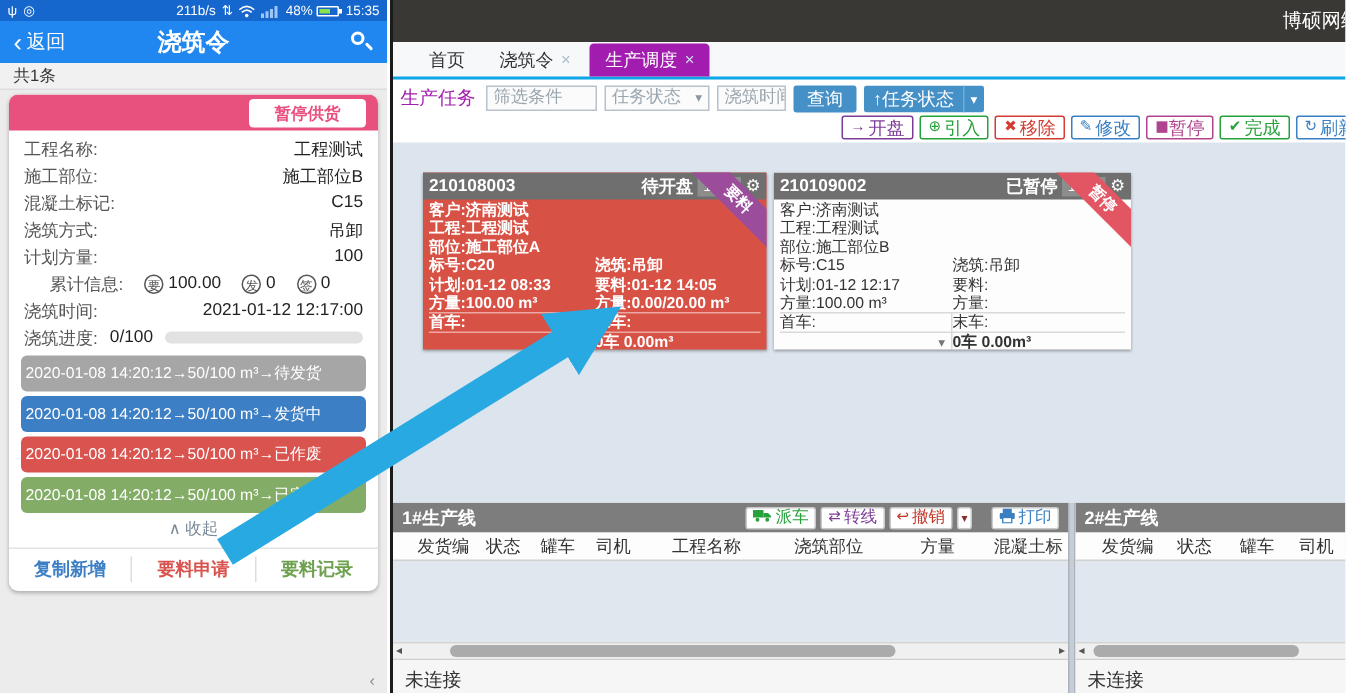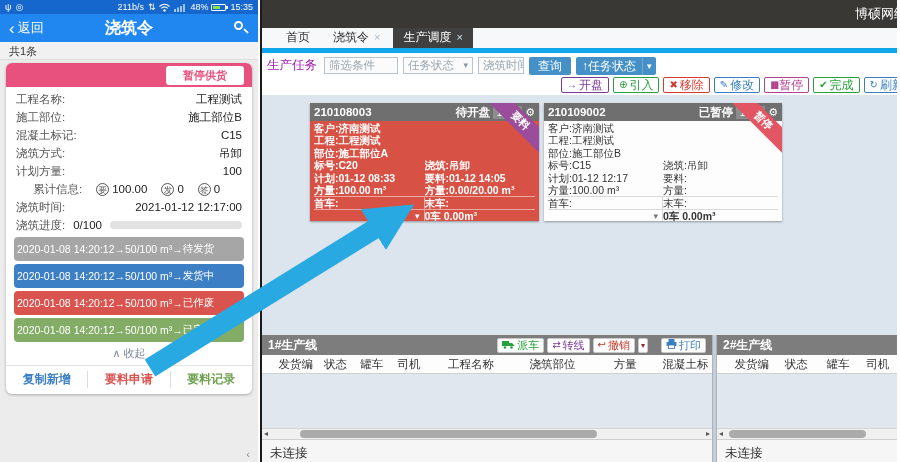--- a/index.html
+++ b/index.html
@@ -38,39 +38,39 @@
   .m-collapse { text-align:center; color:#7a8a99; font-size:11px; height:17px; line-height:17px; }
   .m-actions { border-top:1px solid #e3e3e3; margin-top:3px; display:flex; height:27px; align-items:center; }
   .m-actions .act { flex:1; text-align:center; font-size:12px; font-weight:bold; }
   .m-actions .act + .act { border-left:1px solid #ddd; }
   .m-navhint { position:absolute; right:8px; bottom:2px; color:#8a8a8a; font-size:11px; }
 
   
   .desktop { position:absolute; left:260px; top:0; width:637px; height:462px; background:#fff; border-left:2px solid #1b1b1b; overflow:hidden; }
   .d-title { height:28px; background:#3a3835; color:#fff; display:flex; align-items:center; font-size:15px; font-weight:bold; padding-left:1px; position:relative; }
   .d-brand { position:absolute; right:-10px; font-size:13px; font-weight:normal; }
-  .d-tabs { height:25px; background:#f7f8fa; border-bottom:5px solid #0ea5e9; display:flex; align-items:flex-end; padding-left:14px; gap:3px; }
+  .d-tabs { height:25px; background:#f7f8fa; border-bottom:2px solid #0ea5e9; display:flex; align-items:flex-end; padding-left:14px; gap:3px; }
   .d-tab { height:22px; display:flex; align-items:center; gap:5px; padding:0 10px; font-size:12px; color:#333; border-radius:3px 3px 0 0; }
   .d-tab .x { color:#a9bcCB; color:#a9bccb; font-size:11px; }
-  .d-tab.active { background:#404040; color:#fff; }
+  .d-tab.active { background:#a21caf; color:#fff; }
   .d-tab.active .x { color:#cde4f5; }
   .d-filter { height:21px; display:flex; align-items:center; gap:5px; padding-left:5px; margin-top:2px; }
   .d-section { color:#a21caf; font-weight:normal; font-size:12.5px; margin-right:2px; }
   .d-input { border:1px solid #b6c2cc; background:#fbfbfb; color:#9aa6b0; font-size:11.5px; height:17px; line-height:15px; padding:0 4px; overflow:hidden; white-space:nowrap; }
   .d-select { display:flex; align-items:center; justify-content:space-between; }
   .d-select .car { color:#8a96a0; font-size:9px; margin-left:3px; }
   .btn-solid { background:#4690c8; color:#fff; font-size:12px; height:18px; line-height:18px; padding:0 9px; border-radius:2px; }
   .d-sort { display:flex; height:18px; border-radius:2px; overflow:hidden; }
   .d-sort .main { background:#4690c8; color:#fff; font-size:12px; line-height:18px; padding:0 6px; }
   .d-sort .car { background:#4690c8; border-left:1px solid #6fa9d6; color:#fff; font-size:9px; line-height:18px; padding:0 4px; }
   .d-toolbar { height:18px; display:flex; justify-content:flex-end; gap:4px; margin:1px -13px 0 0; }
   .tb-btn { background:#fff; border:1px solid currentColor; border-radius:2px; font-size:12px; height:16px; line-height:14px; padding:0 5px; display:flex; align-items:center; gap:2px; white-space:nowrap; }
   .tb-btn .ic { font-size:10px; }
   .d-cards { height:240px; background:#dce4ed; position:relative; }
-  .card { position:absolute; top:8px; height:118px; box-shadow:0 1px 2px rgba(0,0,0,.35); overflow:hidden; font-size:10.5px;margin-left:28px; }
+  .card { position:absolute; top:20px; height:118px; box-shadow:0 1px 2px rgba(0,0,0,.35); overflow:hidden; font-size:10.5px; }
   .card-head { height:18px; background:#6f6f6f; color:#fff; display:flex; align-items:center; padding:0 4px; font-size:11.5px; font-weight:bold; gap:3px; }
   .card-head .cid { margin-right:auto; }
   .card-head .pg { width:13px; height:13px; background:#8d8d8d; font-size:10px; font-weight:normal; line-height:13px; text-align:center; }
   .card-head .gear { font-size:11px; font-weight:normal; line-height:13px; }
   .card-body { padding:1px 4px 0; position:relative; }
   .card .ln { height:12.4px; line-height:12.4px; white-space:nowrap; overflow:hidden; }
   .card .two { display:flex; height:12.4px; line-height:12.4px; }
   .card .two > span { width:50%; white-space:nowrap; overflow:hidden; }
   .card-red { color:#fff; font-weight:bold; }
   .card-red .two.sep { border-top:1px solid rgba(255,255,255,.5); }

